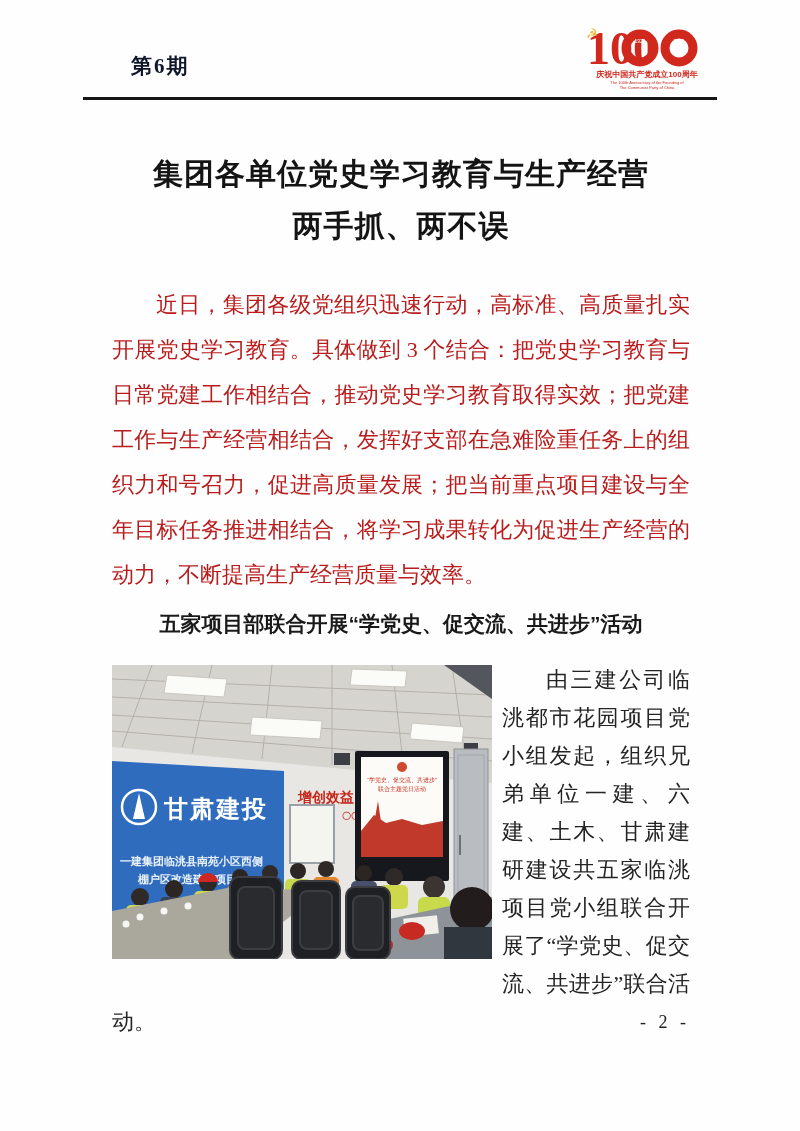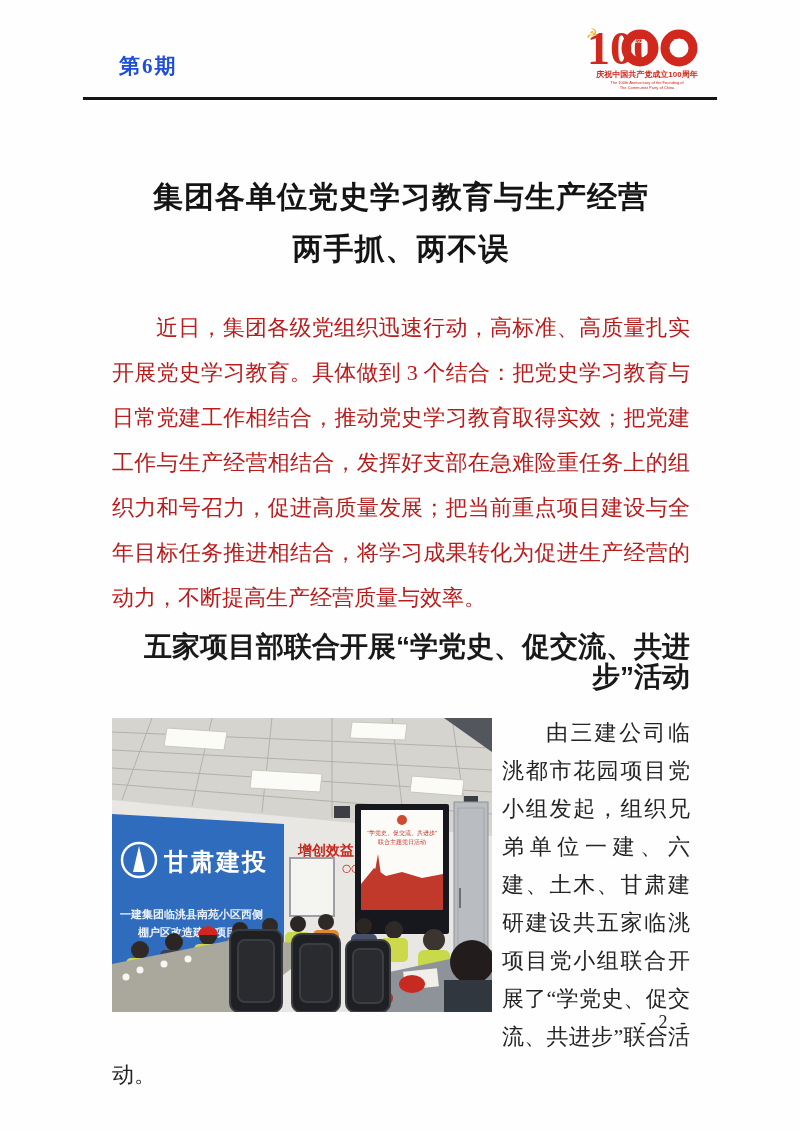--- a/index.html
+++ b/index.html
@@ -16,31 +16,31 @@
   }
   
   .header {
     position: absolute;
     top: 28px; left: 83px; right: 83px;
     height: 72px;
     border-bottom: 3px solid #161616;
   }
   .issue-label {
     position: absolute;
-    left: 36px; top: 24px;
+    left: 48px; top: 24px;
     font-size: 21px;
     font-weight: bold;
     letter-spacing: 2px;
-    color: #1d4ed8;
+    color: #0f172a;
   }
   .anniv-logo { position: absolute; right: 0; top: -4px; width: 134px; height: 70px; }
   
   .content {
     position: absolute;
-    left: 112px; top: 151px;
+    left: 112px; top: 128px;
     width: 578px;
   }
   .article-title {
     margin: 20px 0 0 0;
     text-align: center;
     font-size: 30px;
     font-weight: bold;
     line-height: 52px;
     letter-spacing: 1px;
     color: #141414;
@@ -49,23 +49,23 @@
     margin: 30px 0 0 0;
     font-size: 22px;
     line-height: 45px;
     text-align: justify;
     text-justify: inter-character;
     text-indent: 2em;
     color: #b91c1c;
   }
   .subheading {
     margin: 12px 0 0 0;
-    text-align: right;
+    text-align: center;
     font-family: "Liberation Sans", "DejaVu Sans", sans-serif;
-    font-size: 28px;
+    font-size: 21px;
     font-weight: bold;
     line-height: 30px;
     color: #191919;
   }
   .photo-para {
     margin: 22px 0 0 0;
     font-size: 22px;
     line-height: 38px;
     text-align: justify;
     text-justify: inter-character;

